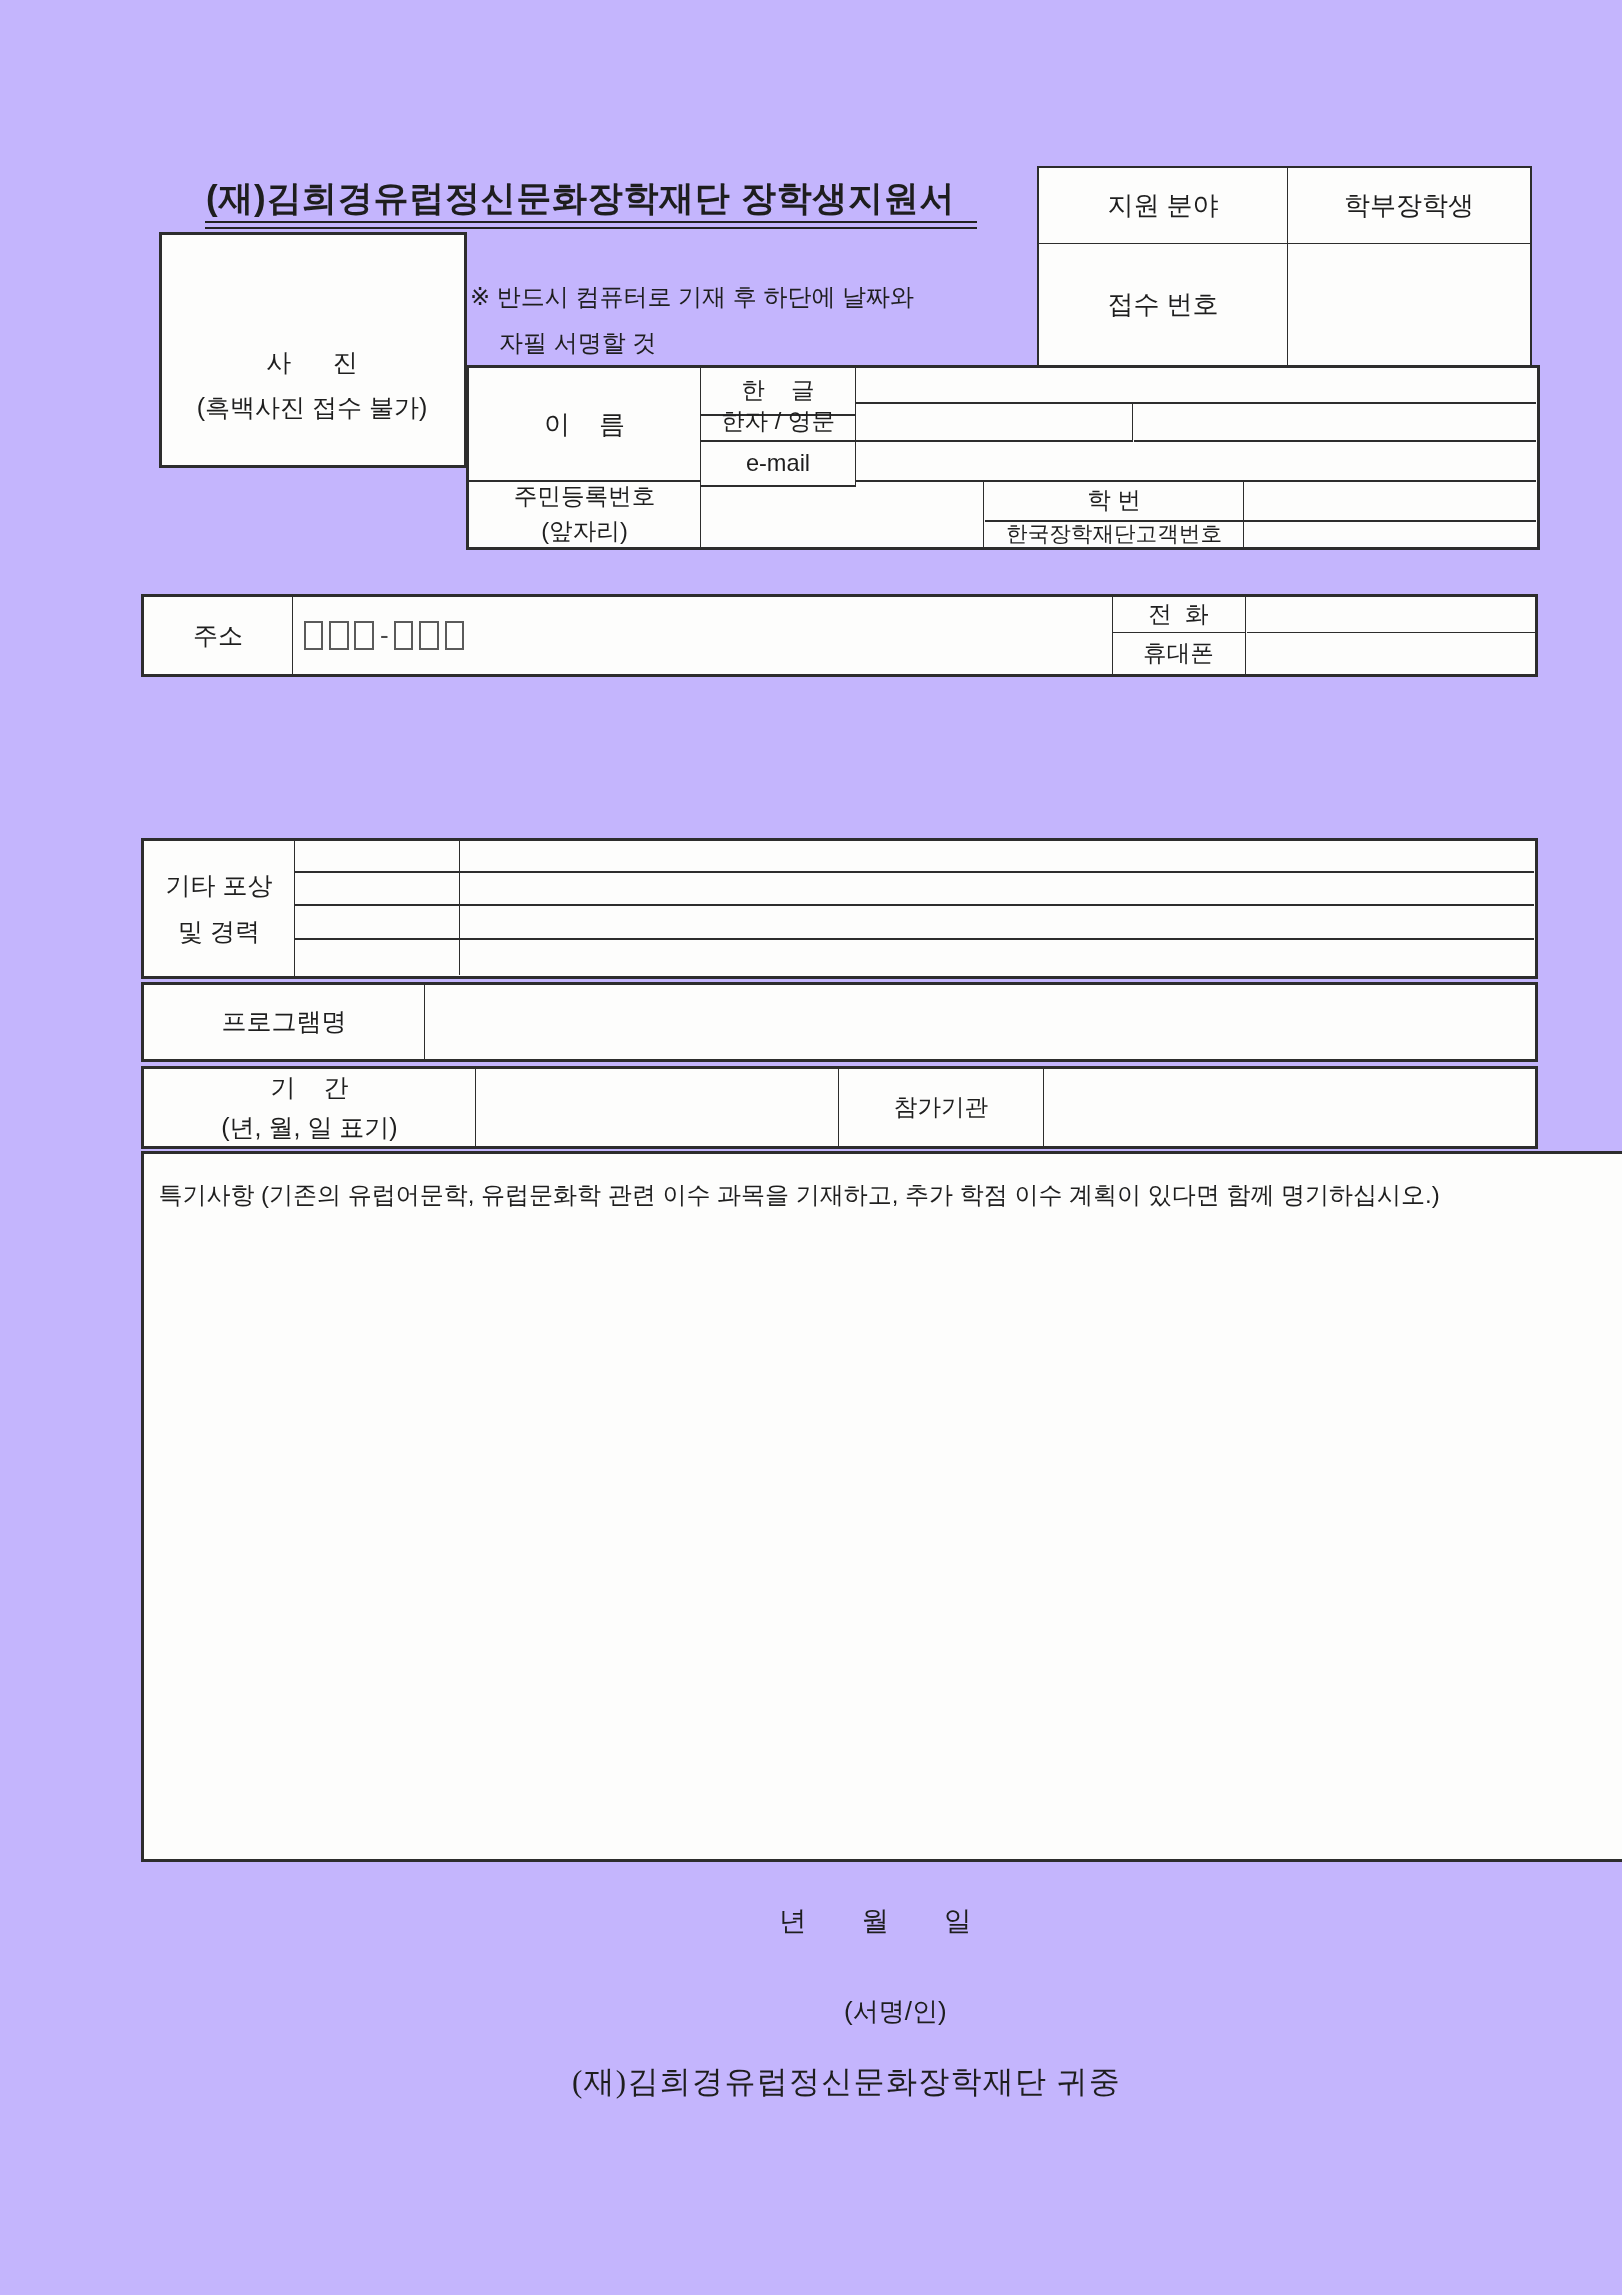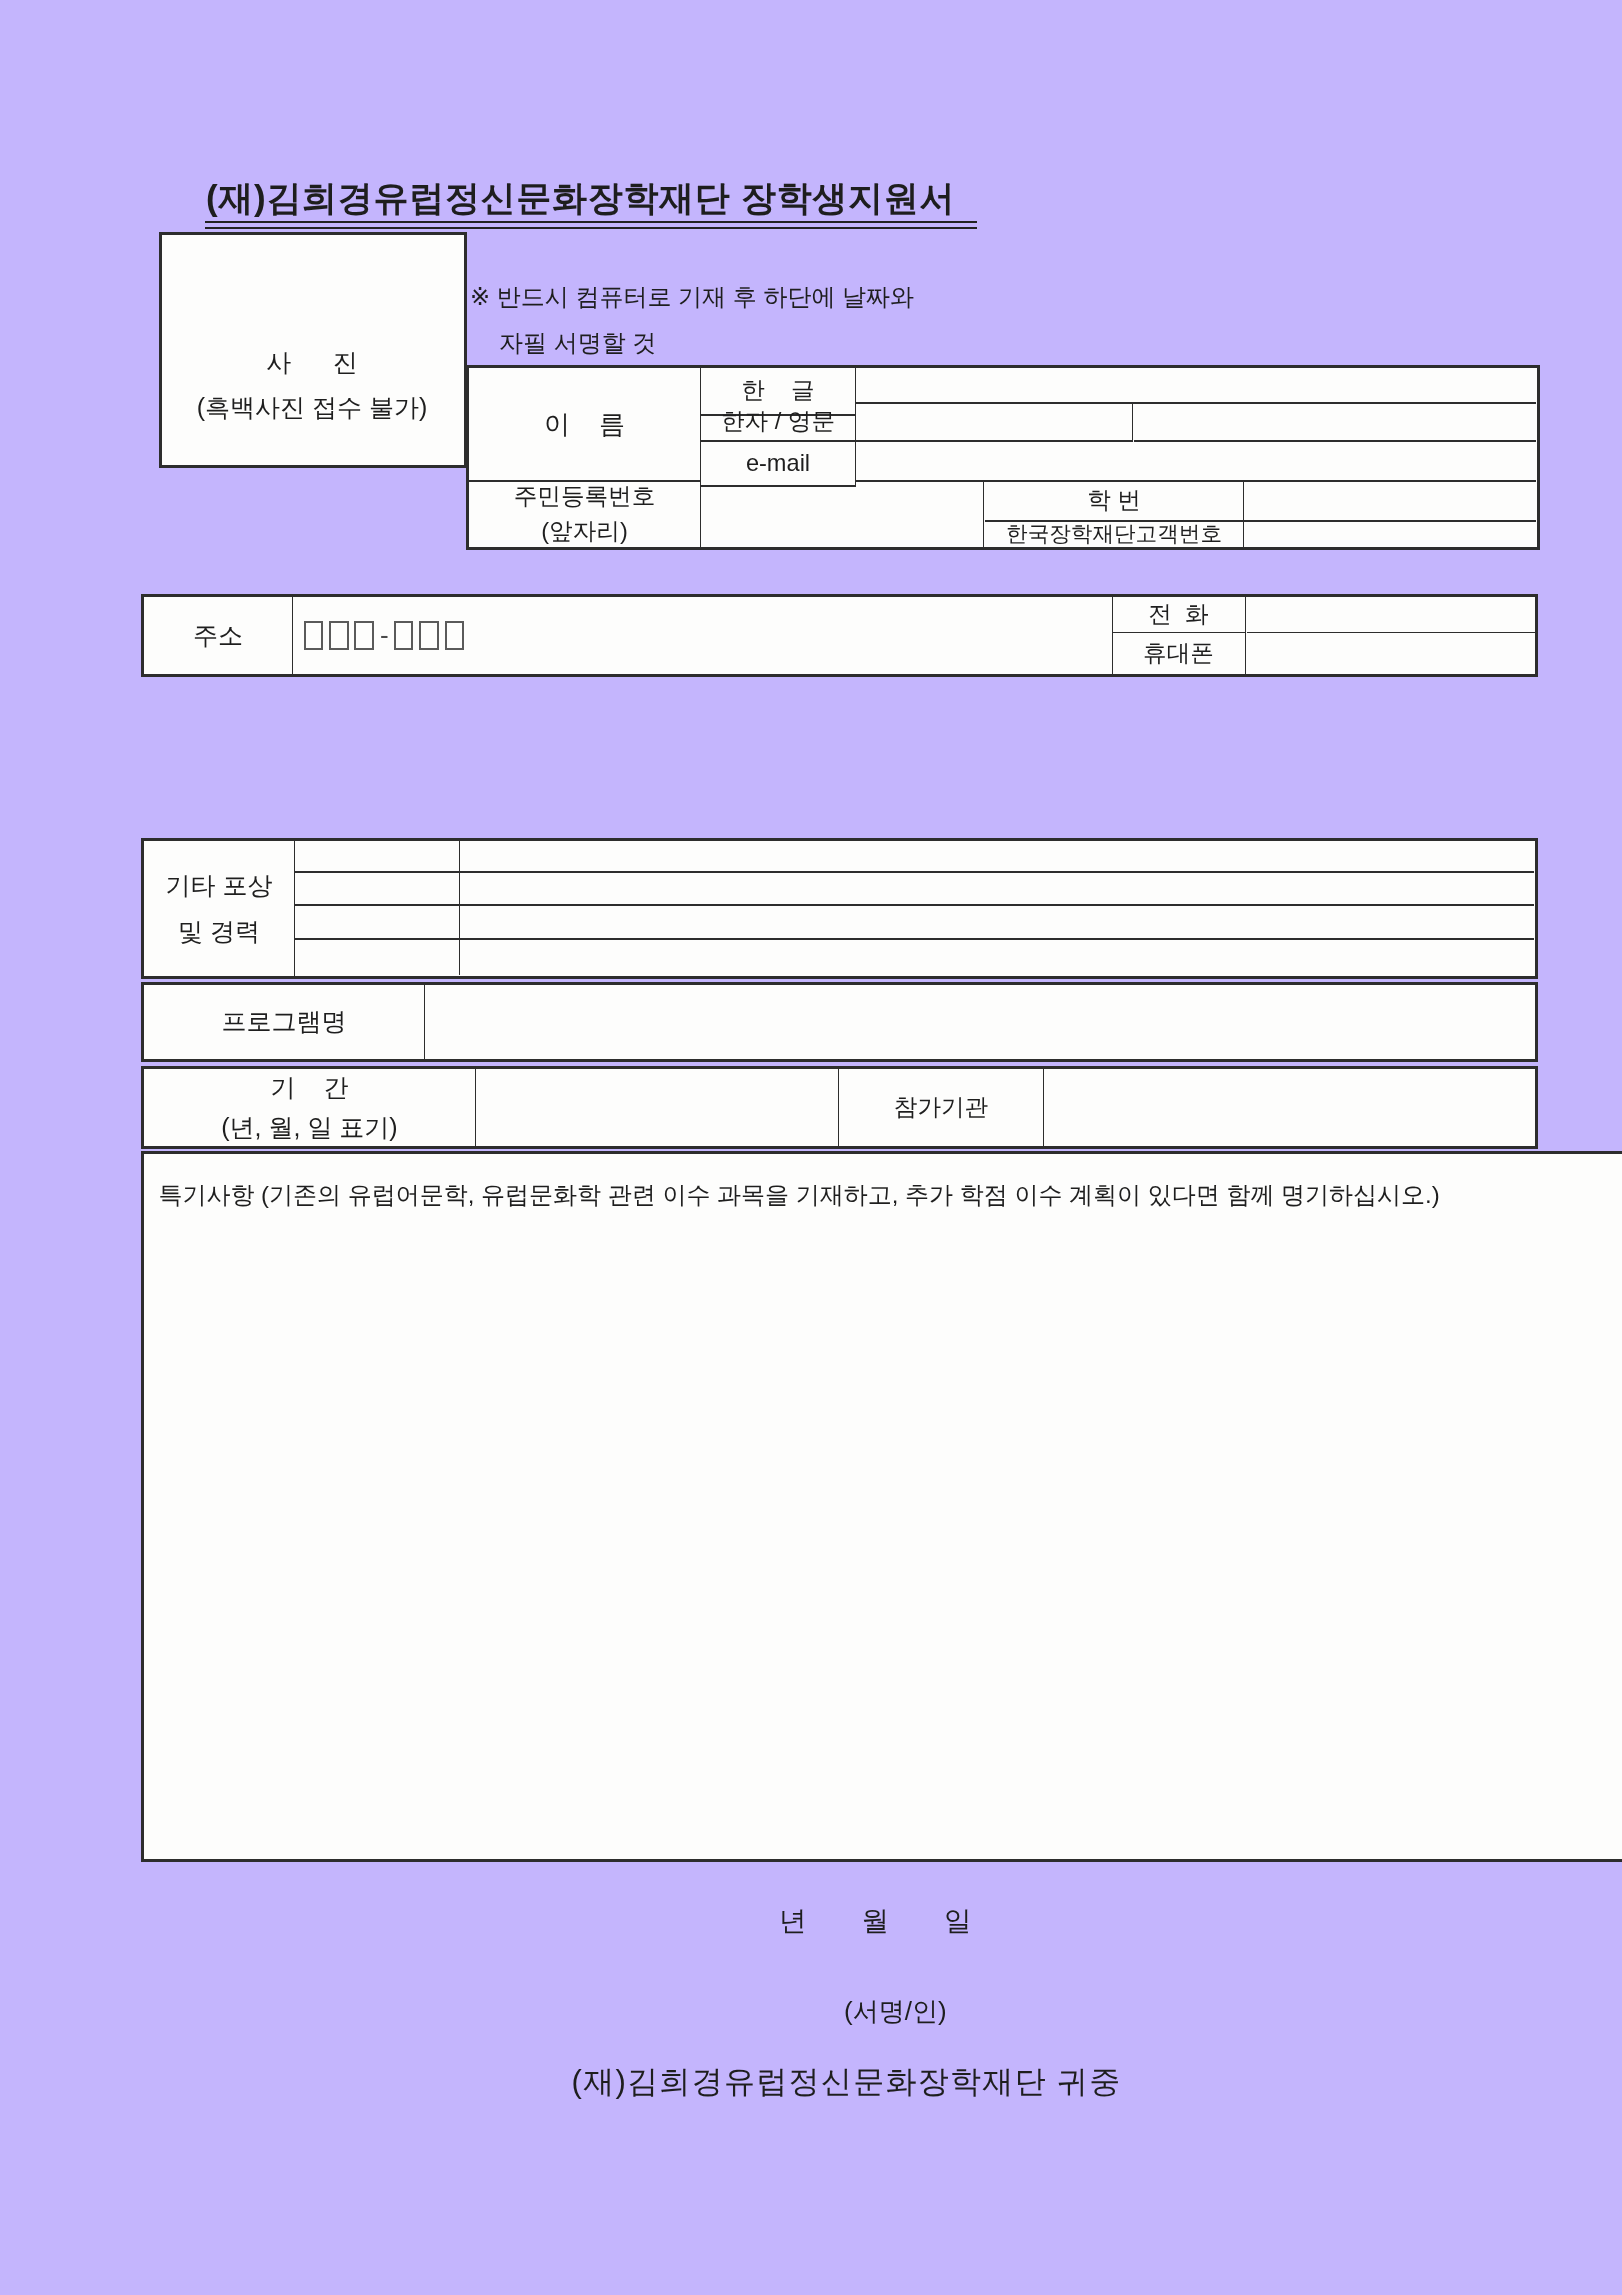--- a/index.html
+++ b/index.html
@@ -40,20 +40,26 @@
   }
 </style>
 </head>
 <body>
 
 <div class="page">
 
   <div class="abs title" style="left:206px;top:175px;">(재)김희경유럽정신문화장학재단 장학생지원서</div>
   <div class="abs title-underline" style="left:205px;top:221px;width:772px;"></div>
 
+  <div class="tbl thin" style="left:1037px;top:166px;width:495px;height:201px;">
+    <div class="cell br bb f40" style="left:0;top:0;width:249px;height:76px;">지원 분야</div>
+    <div class="cell bb f40" style="left:249px;top:0;width:242px;height:76px;">학부장학생</div>
+    <div class="cell br f40" style="left:0;top:76px;width:249px;height:121px;">접수 번호</div>
+    <div class="cell f40" style="left:249px;top:76px;width:242px;height:121px;"></div>
+  </div>
 
   <div class="abs note" style="left:470px;top:281px;">※ 반드시 컴퓨터로 기재 후 하단에 날짜와</div>
   <div class="abs note" style="left:499px;top:327px;">자필 서명할 것</div>
 
   <div class="tbl thick" style="left:145px;top:232px;width:308px;height:236px;margin-left:14px;">
     <div class="cell col" style="left:0;top:0;width:300px;height:300px;gap:13px;">
       <span class="f38">사      진</span>
       <span class="f38">(흑백사진 접수 불가)</span>
     </div>
   </div>
@@ -128,16 +134,16 @@
   </div>
 
   <div class="tbl" style="left:141px;top:1151px;width:1577px;height:711px;">
     <div class="remarks-text">특기사항 (기존의 유럽어문학, 유럽문화학 관련 이수 과목을 기재하고, 추가 학점 이수 계획이 있다면 함께 명기하십시오.)</div>
   </div>
 
   <div class="abs f42" style="left:779px;top:1903px;white-space:pre;">년　　월　　일</div>
 
   <div class="abs f40" style="left:844px;top:1994px;white-space:pre;">(서명/인)</div>
 
-  <div class="abs f48" style="left:133px;top:2061px;width:1427px;text-align:center;letter-spacing:1.3px;">(재)김희경유럽정신문화장학재단 귀중</div>
+  <div class="abs f48" style="left:133px;top:2061px;width:1427px;text-align:center;letter-spacing:1.3px;font-family:Liberation Serif, serif;">(재)김희경유럽정신문화장학재단 귀중</div>
 
 </div>
 
 
 </body></html>

